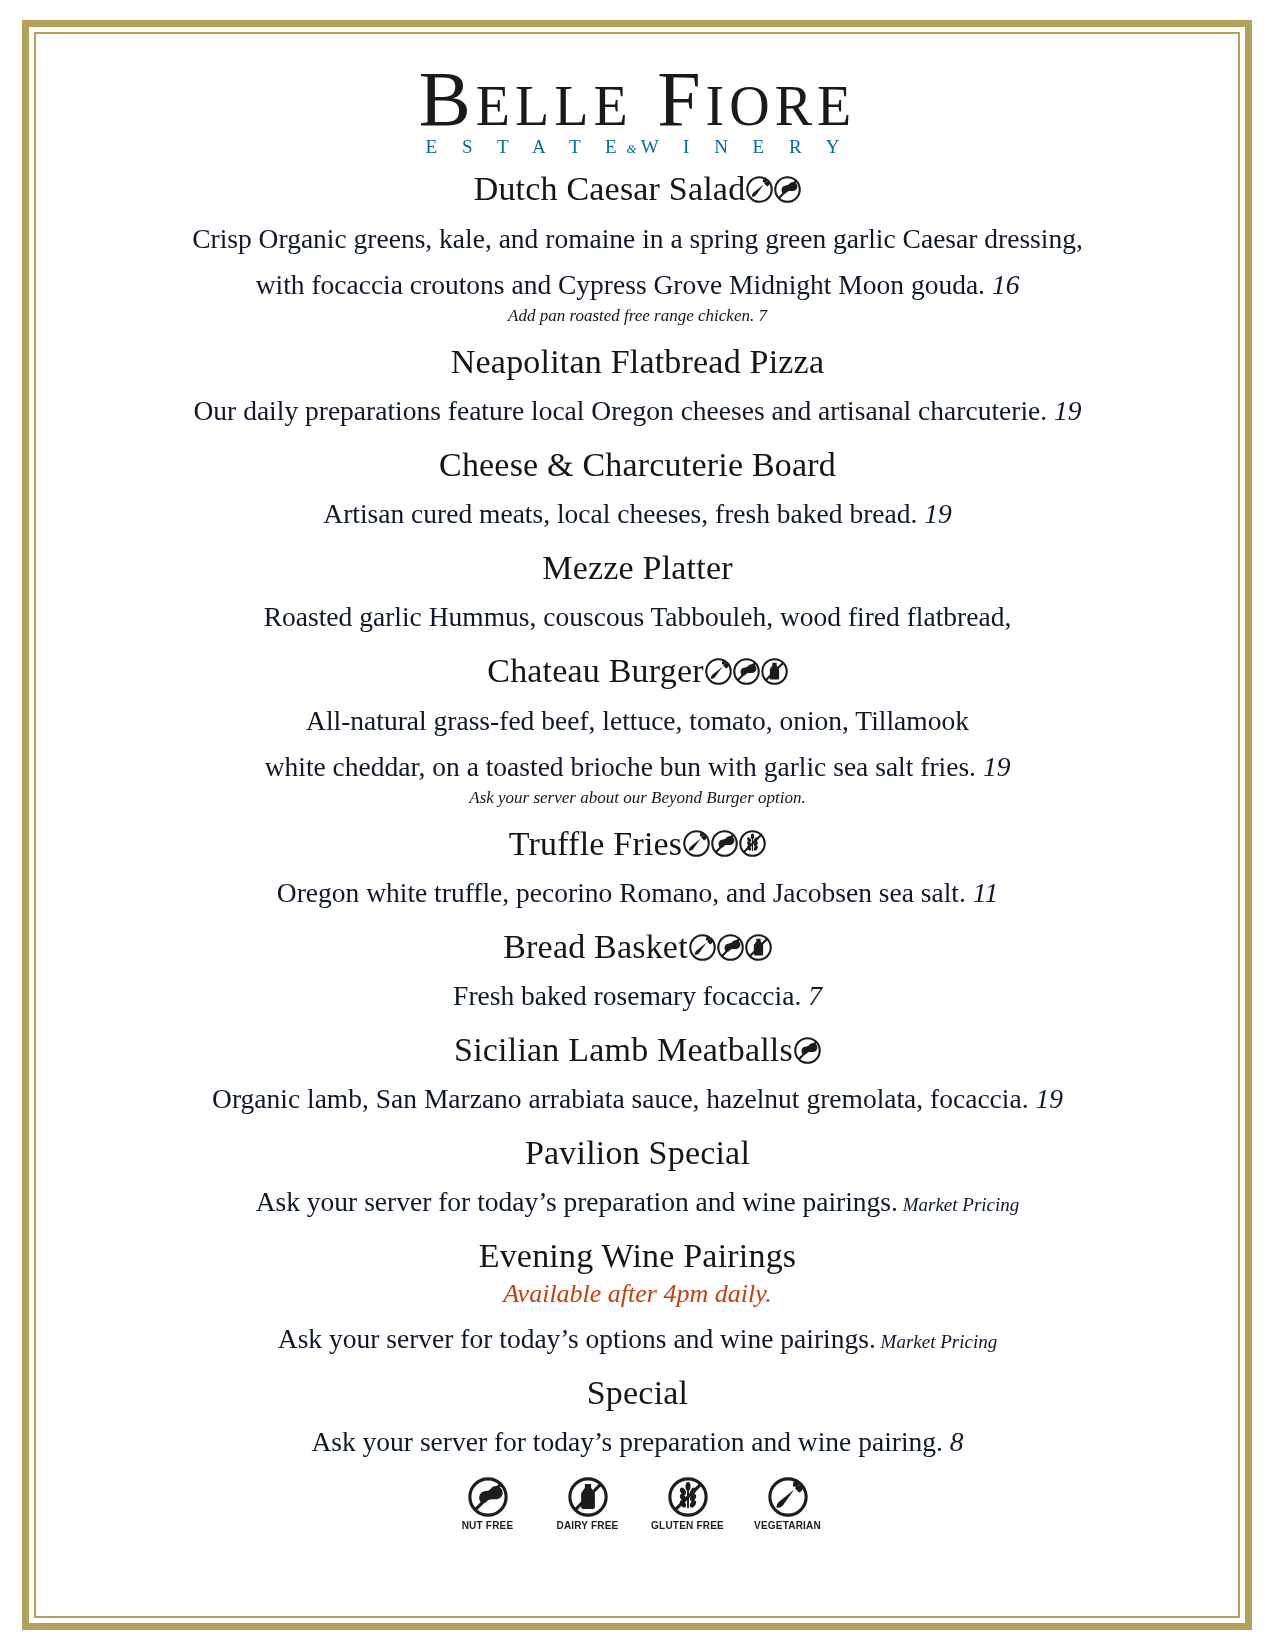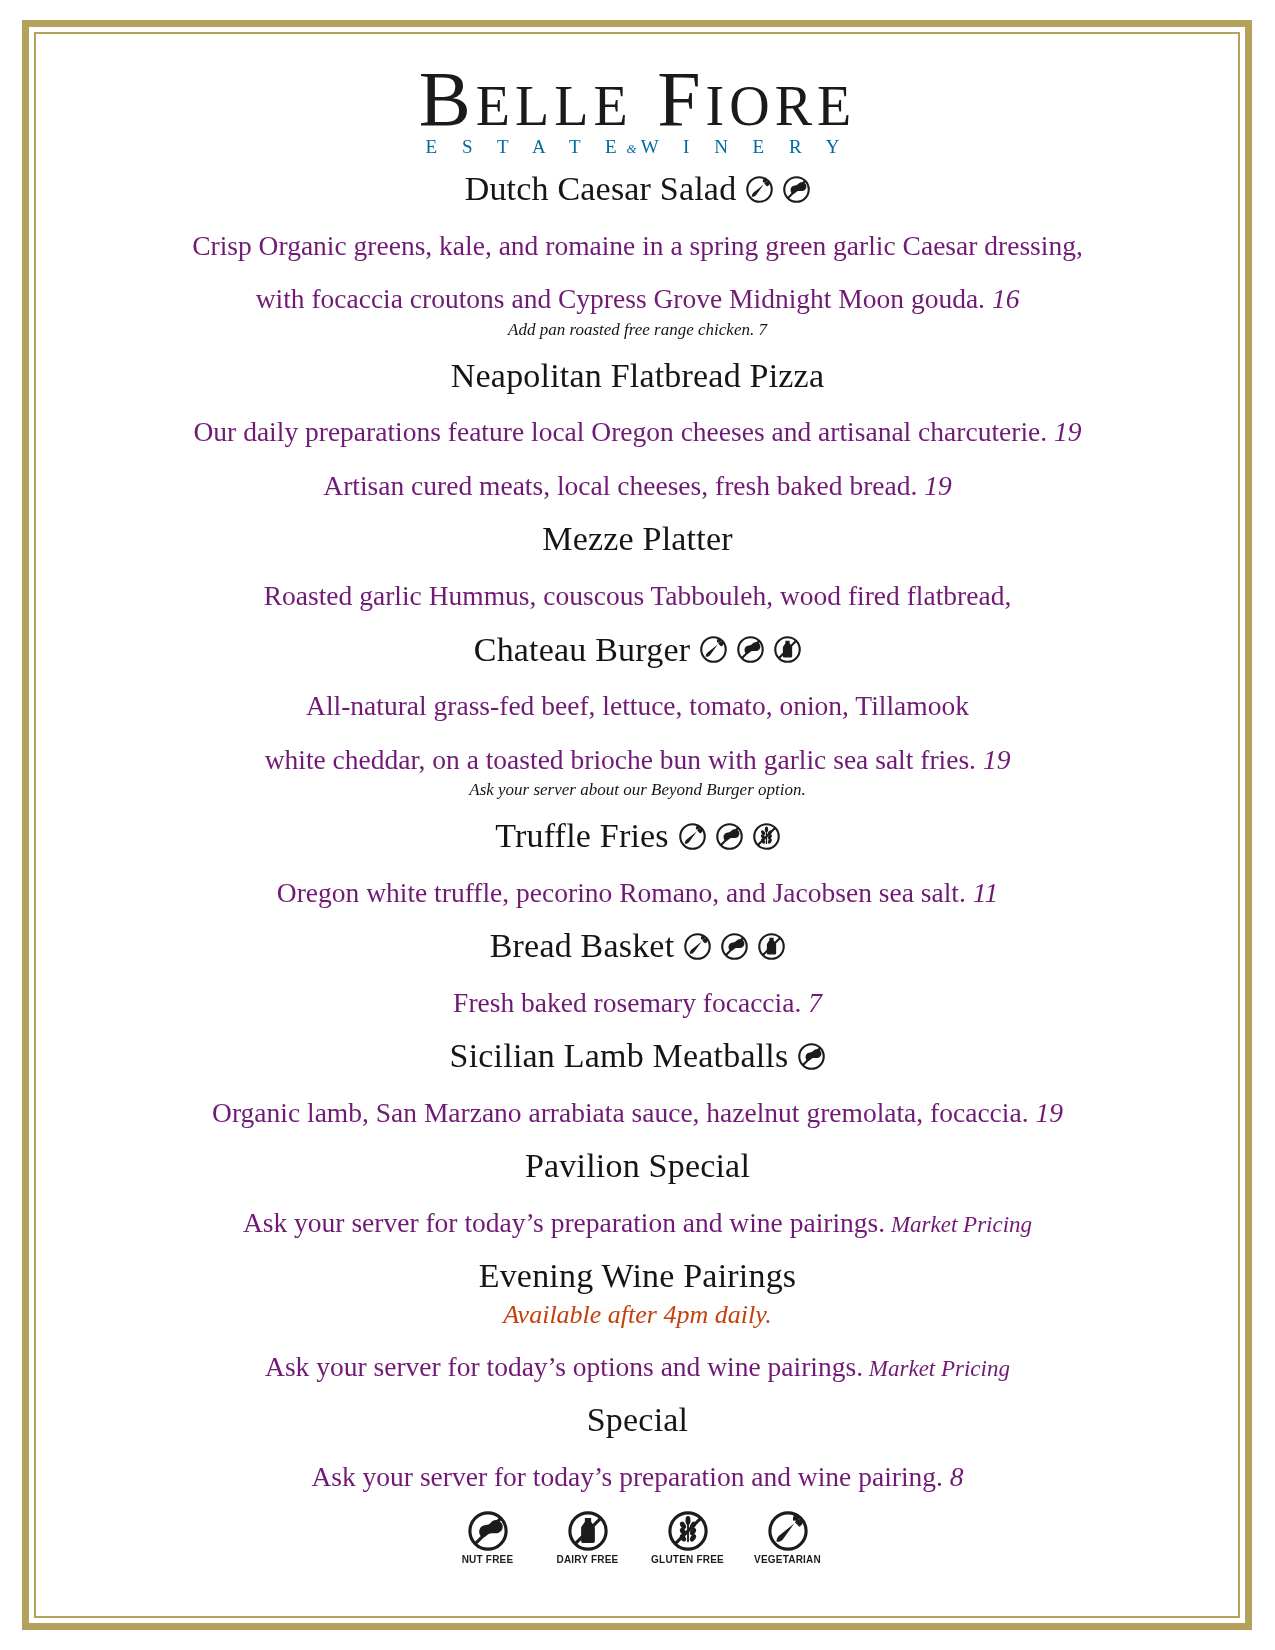--- a/index.html
+++ b/index.html
@@ -94,55 +94,55 @@
   #menu {
     margin-top: 10px;
   }
   .menu-item {
     margin-bottom: 14px;
   }
   .item-title-row {
     display: flex;
     align-items: center;
     justify-content: center;
-    gap: 10px;
+    gap: 1px;
     white-space: nowrap;
   }
   .item-title {
     font-size: 34px;
     line-height: 1.25;
     color: #151515;
     letter-spacing: 0.2px;
   }
   .item-desc {
     font-size: 27.5px;
     line-height: 1.33;
-    color: #701a75;
-    margin-top: 17px;
+    color: #0f172a;
+    margin-top: 10px;
     padding: 0 6px;
   }
   .item-desc .price {
     font-style: italic;
   }
   .item-note {
     font-size: 17px;
     font-style: italic;
     line-height: 1.3;
     color: #151515;
     margin-top: 1px;
   }
   .item-sub {
     font-size: 26px;
     font-style: italic;
     line-height: 1.3;
     color: #c2410c;
   }
   .market {
     font-style: italic;
-    font-size: 23px;
+    font-size: 19px;
   }
 
   
   .diet-icon {
     display: inline-block;
     width: 27px;
     height: 27px;
     vertical-align: middle;
     flex: 0 0 auto;
   }
@@ -219,20 +219,23 @@
           <div class="item-desc">with focaccia croutons and Cypress Grove Midnight Moon gouda.<span class="price"> 16</span></div>
           <div class="item-note">Add pan roasted free range chicken. 7</div>
         </div>
         <div class="menu-item">
           <div class="item-title-row">
             <span class="item-title">Neapolitan Flatbread Pizza</span>
           </div>
           <div class="item-desc">Our daily preparations feature local Oregon cheeses and artisanal charcuterie.<span class="price"> 19</span></div>
         </div>
         <div class="menu-item">
+          <div class="item-title-row">
+            <span class="item-title">Cheese &amp; Charcuterie Board</span>
+          </div>
           <div class="item-desc">Artisan cured meats, local cheeses, fresh baked bread.<span class="price"> 19</span></div>
         </div>
         <div class="menu-item">
           <div class="item-title-row">
             <span class="item-title">Mezze Platter</span>
           </div>
           <div class="item-desc">Roasted garlic Hummus, couscous Tabbouleh, wood fired flatbread,</div>
         </div>
         <div class="menu-item">
           <div class="item-title-row">

